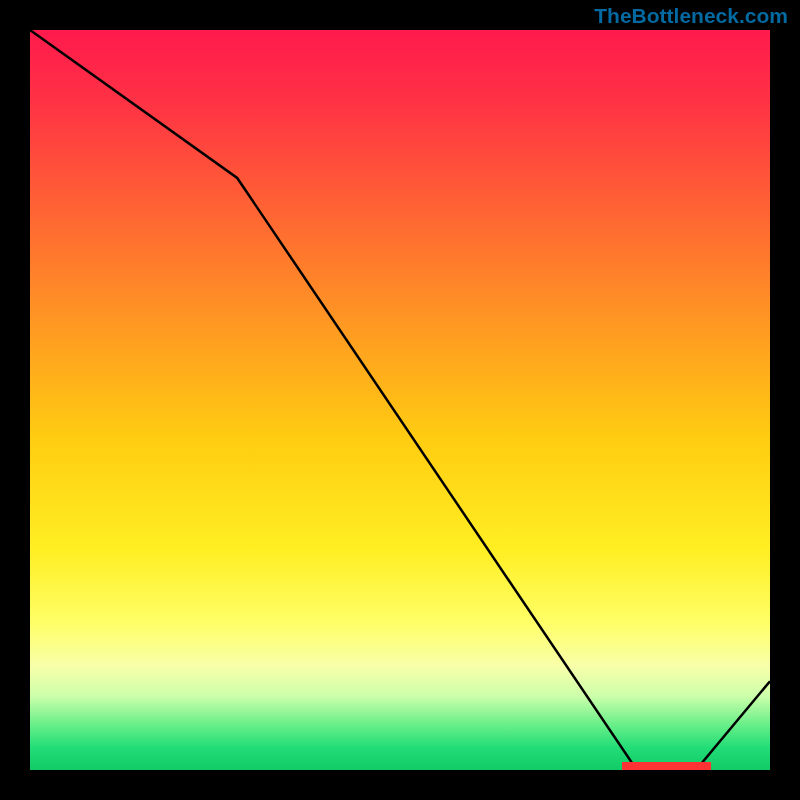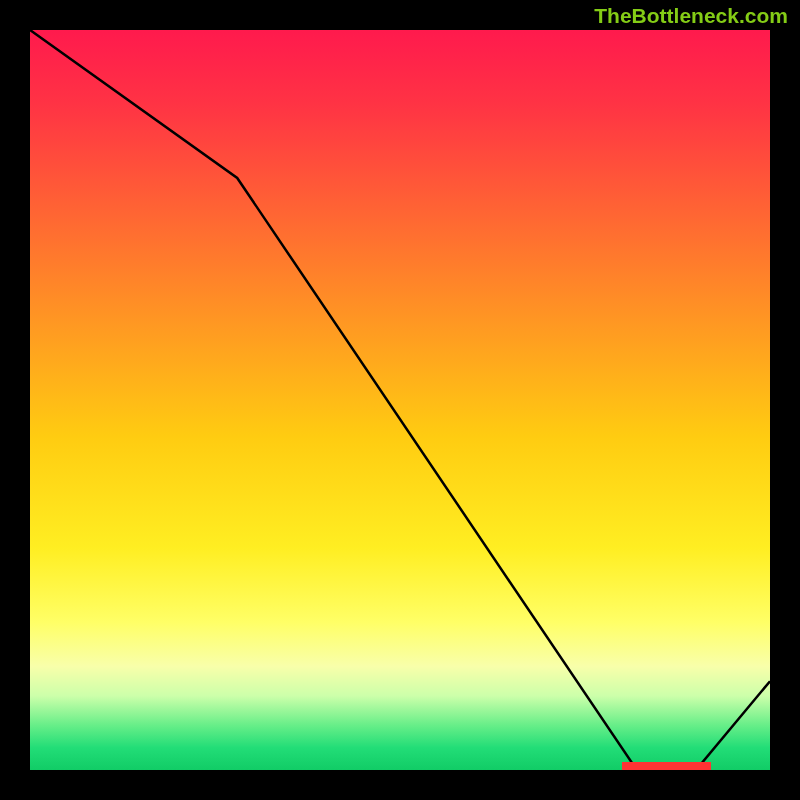--- a/index.html
+++ b/index.html
@@ -8,21 +8,21 @@
     height: 800px;
     background: #000;
     position: relative;
     font-family: Arial, sans-serif;
     overflow: hidden;
   }
   .watermark {
     position: absolute;
     top: 4px;
     right: 12px;
-    color: #84cc16;
+    color: #0369a1;
     font-size: 21px;
     font-weight: bold;
     z-index: 10;
   }
   .plot-area {
     position: absolute;
     left: 30px;
     top: 30px;
     width: 740px;
     height: 740px;

